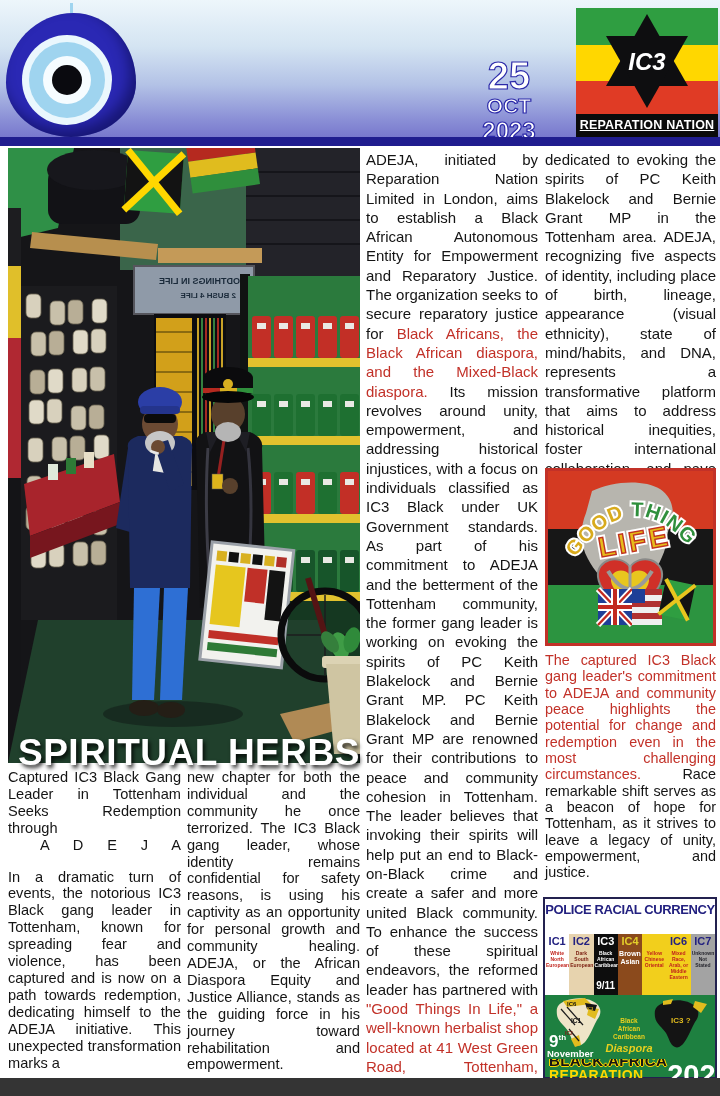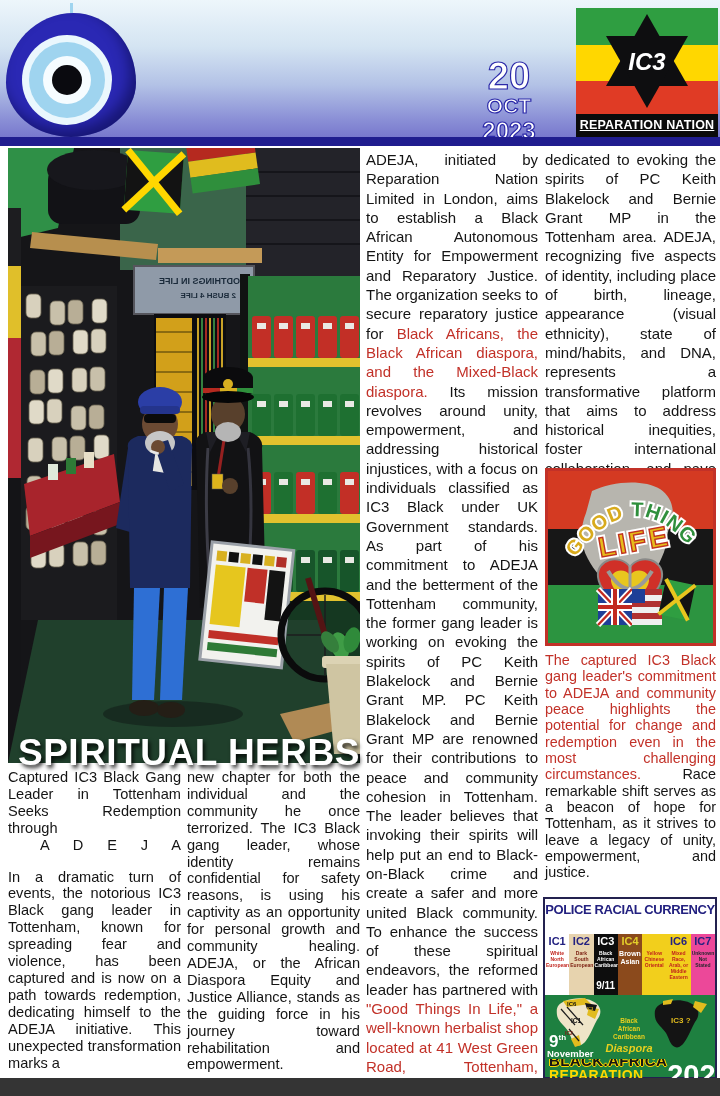--- a/index.html
+++ b/index.html
@@ -72,21 +72,21 @@
   .pc{flex:1;text-align:center;padding-top:1px;overflow:hidden;}
   .pc .code{font-size:11px;font-weight:bold;line-height:13px;}
   .pc .desc{font-size:5px;font-weight:bold;line-height:6px;margin-top:2px;padding:0 1px;}
   .pc .extra{font-size:10px;font-weight:bold;line-height:11px;margin-top:12px;}
   .pc1{background:#ffffff;} .pc1 .code{color:#232180;} .pc1 .desc{color:#c0231c;}
   .pc2{background:#e7d3ae;} .pc2 .code{color:#232180;} .pc2 .desc{color:#7c2012;}
   .pc3{background:#0d0d0d;} .pc3 .code{color:#fff;} .pc3 .desc{color:#fff;} .pc3 .extra{color:#fff;}
   .pc4{background:#8b4a1c;} .pc4 .code{color:#e3cf2a;} .pc4 .desc{color:#fff;font-size:7px;line-height:8px;}
   .pc5{background:#f2cf1c;} .pc5 .code{color:#232180;padding-left:32px;} .pc5 .desc{color:#c0231c;}
   .pc6{background:#f2cf1c;} .pc6 .code{color:#232180;} .pc6 .desc{color:#c0231c;}
-  .pc7{background:#ec4899;} .pc7 .code{color:#232180;} .pc7 .desc{color:#26262e;}
+  .pc7{background:#a3a3a3;} .pc7 .code{color:#232180;} .pc7 .desc{color:#26262e;}
   .police-map{position:relative;height:64px;}
   .police-map svg{display:block;width:100%;height:100%;}
   .police-foot{height:32px;display:flex;align-items:center;}
   .pf-left{padding-left:4px;flex:1;}
   .pf-l1{font-size:15px;font-weight:bold;color:#141414;letter-spacing:0.4px;line-height:15px;
      text-shadow:1px 0 #ffd800,-1px 0 #ffd800,0 1px #ffd800,0 -1px #ffd800;}
   .pf-l2{font-size:14px;font-weight:bold;color:#ffd800;letter-spacing:0.4px;line-height:15px;}
   .pf-year{font-size:29px;font-weight:bold;color:#fff;line-height:32px;padding-right:3px;}
 
   .footer-bar{position:absolute;left:0;top:1078px;width:720px;height:18px;background:#343434;z-index:5;}
@@ -104,21 +104,21 @@
         <div class="nazar-white">
           <div class="nazar-iris">
             <div class="nazar-white2">
               <div class="nazar-pupil"></div>
             </div>
           </div>
         </div>
       </div>
     </div>
     <div class="dateblock">
-      <div class="d-day">20</div>
+      <div class="d-day">25</div>
       <div class="d-month">OCT</div>
       <div class="d-year">2023</div>
     </div>
     <div class="flag">
       <div class="stripe-g"></div>
       <div class="stripe-y"></div>
       <div class="stripe-r"></div>
       <svg class="flag-star" viewBox="0 0 94 102">
         <polygon points="47,4 88,76 6,76" fill="#0e0e10"></polygon>
         <polygon points="47,98 6,26 88,26" fill="#0e0e10"></polygon>

